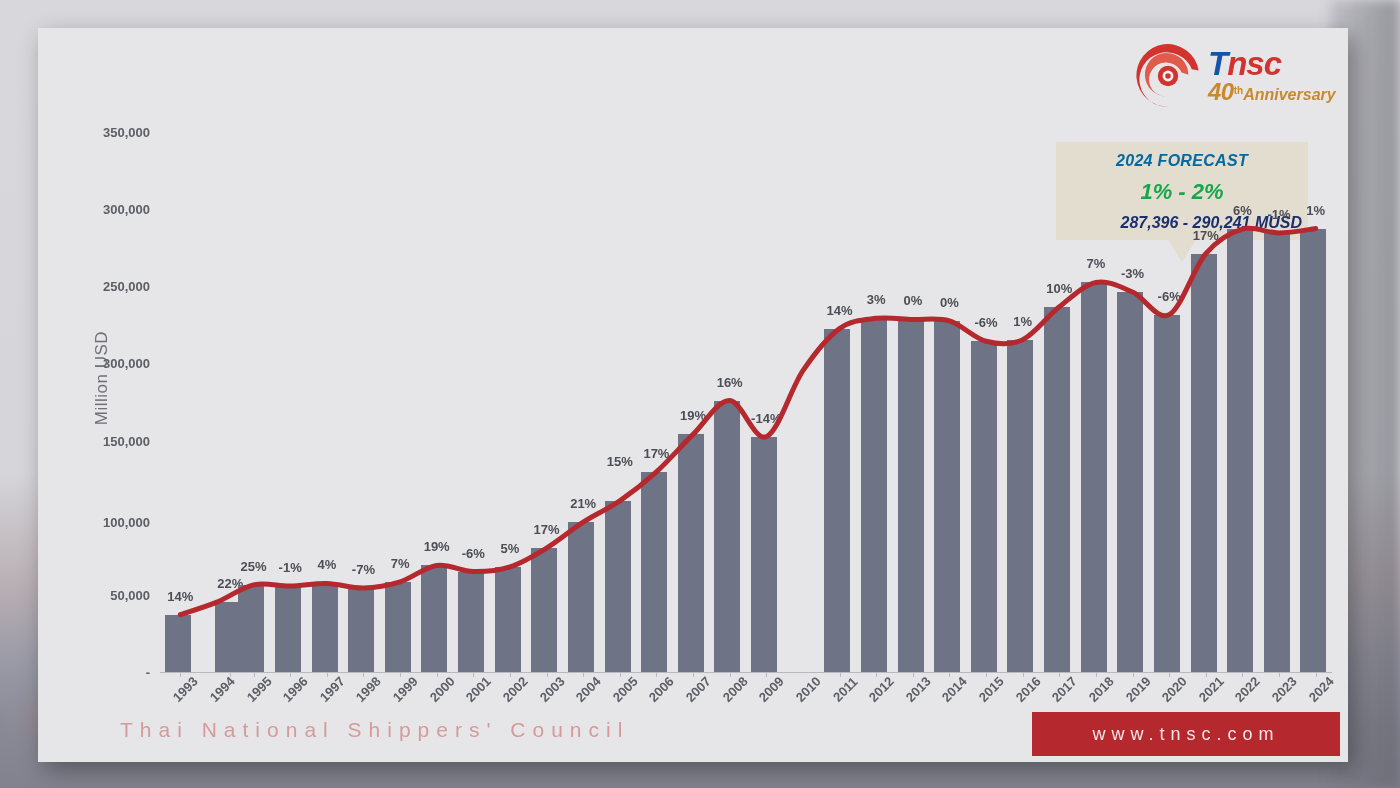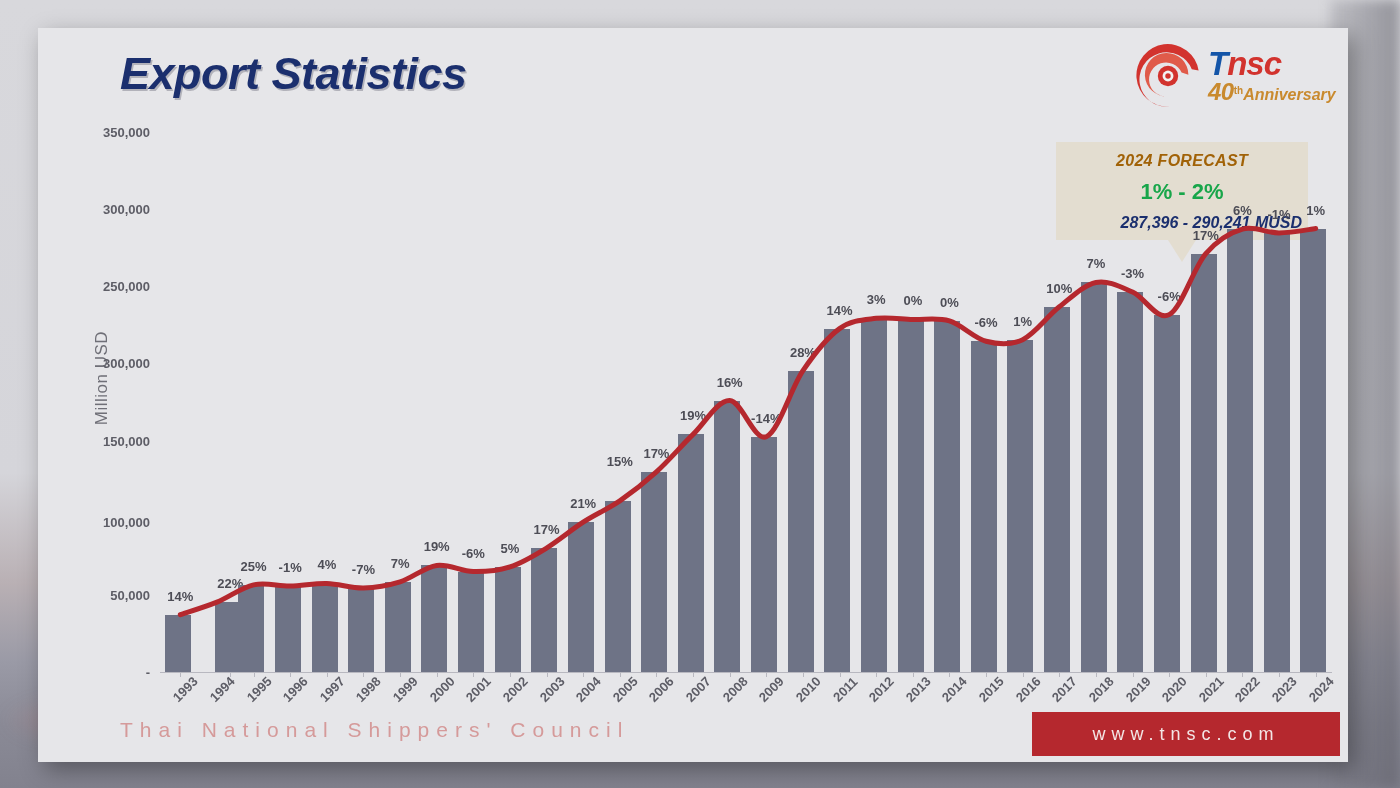--- a/index.html
+++ b/index.html
@@ -81,24 +81,24 @@
   }
   #forecast::after {
     content: ""; position: absolute;
     left: 50%; margin-left: -14px; bottom: -22px;
     border-left: 14px solid transparent;
     border-right: 14px solid transparent;
     border-top: 22px solid #e3ddd0;
   }
   .fc-title {
     font-size: 16px; font-weight: bold; font-style: italic;
-    color: #a16207; letter-spacing: .3px;
+    color: #0369a1; letter-spacing: .3px;
   }
   .fc-range {
-    font-size: 22px; font-weight: bold; 
+    font-size: 22px; font-weight: bold; font-style: italic;
     color: #18a64a; margin-top: 9px;
   }
   .fc-value {
     font-size: 16px; font-weight: bold; font-style: italic;
     color: #1b2f6e; margin-top: 9px; white-space: nowrap; text-align: right;
   }
 
   
   #plot { position: absolute; left: 0; top: 104px; width: 1310px; height: 570px; }
   #ylabel {
@@ -172,21 +172,20 @@
     font-size: 18px; color: #f3e6e6; letter-spacing: 6px; font-weight: 300;
   }
 </style>
 </head>
 <body>
 
 <div id="backdrop"></div>
 
 <div id="slide">
 
-  <div id="title">Export Statistics</div>
 
   <div id="logo">
     <svg id="logo-mark" viewBox="0 0 100 100">
       <path d="M95 42 A46 46 0 1 0 52 95 A40 40 0 1 1 85 40 Z" fill="#d2332e"></path>
       <path d="M80 48 A32 32 0 1 0 50 80 A25 25 0 1 1 70 45 Z" fill="#e05b4a"></path>
       <circle cx="50" cy="50" r="15" fill="#d2332e"></circle>
       <circle cx="50" cy="50" r="8" fill="#f2f2f2"></circle>
       <circle cx="50" cy="50" r="4" fill="#d2332e"></circle>
     </svg>
     <div id="logo-text">
@@ -293,25 +292,20 @@
         <div class="col" style="left: 549.375px;">
           <div class="bar" title="2008: 175897" style="height: 271.384px;"></div>
           <div class="tick"></div>
           <div class="pct" style="top: 242.616px;">16%</div>
         </div>
         <div class="col" style="left: 586px;">
           <div class="bar" title="2009: 152497" style="height: 235.281px;"></div>
           <div class="tick"></div>
           <div class="pct" style="top: 278.719px;">-14%</div>
         </div>
-        <div class="col" style="left: 622.625px;">
-          <div class="bar" title="2010: 195312" style="height: 301.339px;"></div>
-          <div class="tick"></div>
-          <div class="pct" style="top: 212.661px;">28%</div>
-        </div>
         <div class="col" style="left: 659.25px;">
           <div class="bar" title="2011: 222576" style="height: 343.403px;"></div>
           <div class="tick"></div>
           <div class="pct" style="top: 170.597px;">14%</div>
         </div>
         <div class="col" style="left: 695.875px;">
           <div class="bar" title="2012: 229236" style="height: 353.678px;"></div>
           <div class="tick"></div>
           <div class="pct" style="top: 160.322px;">3%</div>
         </div>

